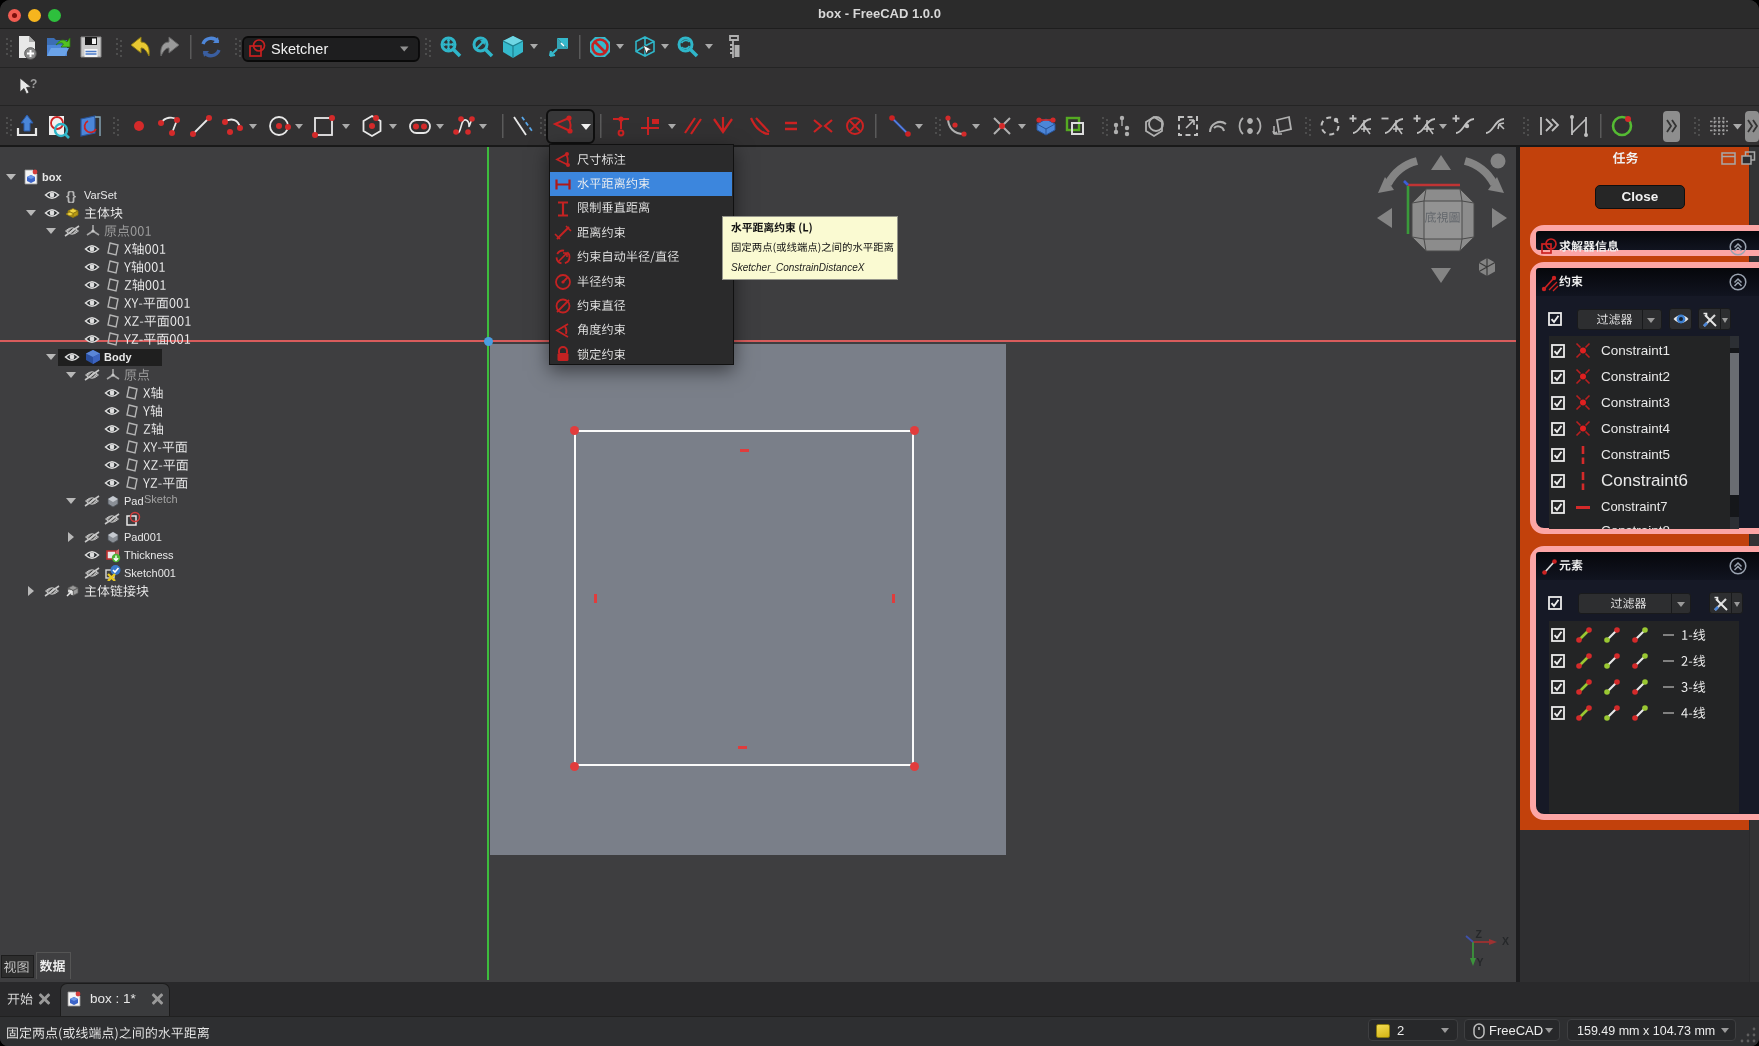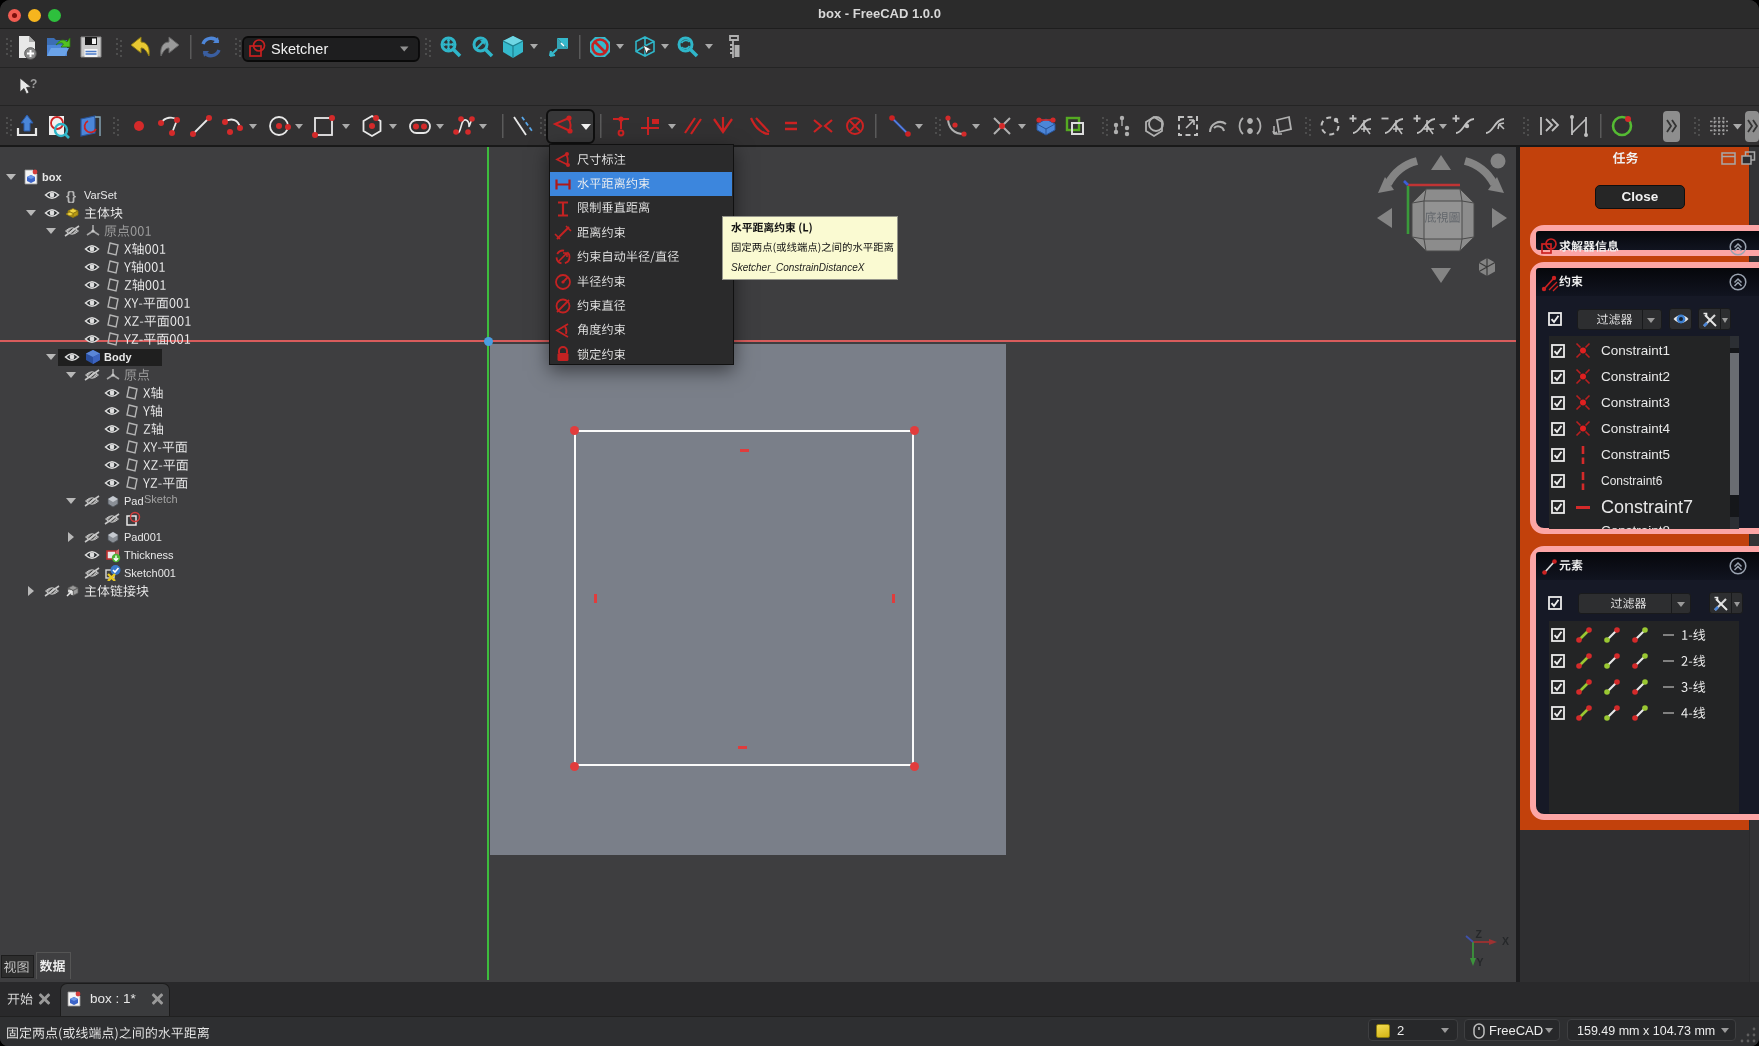--- a/index.html
+++ b/index.html
@@ -609,26 +609,26 @@
         <svg class="abs" style="left:44px;top:177px" width="6" height="20">
           <path d="M3 1 V9 M3 12.5 V19" stroke="#d42a2a" stroke-width="2.6"></path>
         </svg>
         <span class="ltxt abs" style="left:65px;top:178px;line-height:18px;font-size:13.5px">Constraint5</span>
       <svg class="abs" style="left:15px;top:205.5px" width="14" height="14">
           <use href="#cbx"></use>
         </svg>
         <svg class="abs" style="left:44px;top:203px" width="6" height="20">
           <path d="M3 1 V9 M3 12.5 V19" stroke="#d42a2a" stroke-width="2.6"></path>
         </svg>
-        <span class="ltxt abs" style="left:65px;top:204px;line-height:18px;font-size:12px">Constraint6</span>
+        <span class="ltxt abs" style="left:65px;top:204px;line-height:18px;font-size:17px">Constraint6</span>
       <svg class="abs" style="left:15px;top:231.5px" width="14" height="14">
           <use href="#cbx"></use>
         </svg>
         <div class="abs" style="left:40px;top:238px;width:14px;height:3px;background:#d42a2a"></div>
-        <span class="ltxt abs" style="left:65px;top:230px;line-height:18px;font-size:18px">Constraint7</span>
+        <span class="ltxt abs" style="left:65px;top:230px;line-height:18px;font-size:13px">Constraint7</span>
       <div class="abs" style="left:13px;top:255px;width:181px;height:6px;overflow:hidden">
           <span class="ltxt" style="position:absolute;left:52px;top:0;font-size:13.5px">Constraint8</span>
         </div>
     </div>
 
     <div class="secbox" style="top:399px;height:274px">
       <div class="sechead"></div>
       <svg class="abs" style="left:5px;top:6px" width="18" height="18">
           <path d="M4 14 L13 4" stroke="#dcdcdc" stroke-width="1.8"></path>
           <circle cx="3.5" cy="14.5" r="2.3" fill="#cc2222"></circle>

